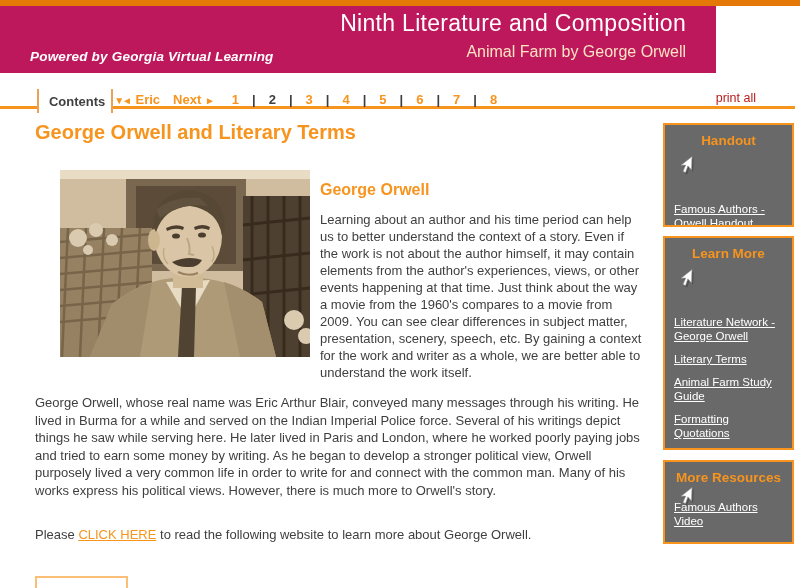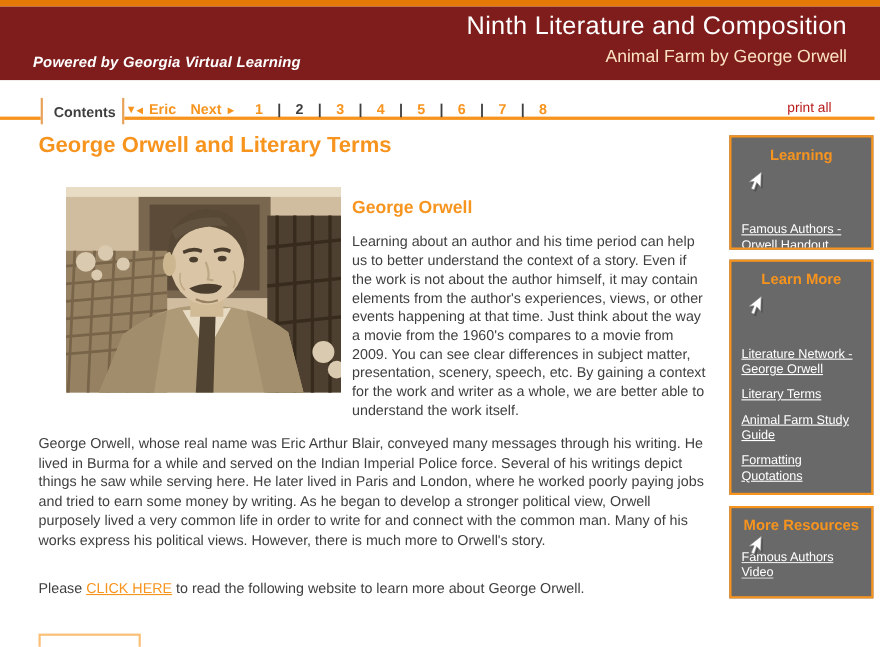--- a/index.html
+++ b/index.html
@@ -2,21 +2,21 @@
 <html><head>
 <meta charset="utf-8">
 <style>
   * { margin:0; padding:0; box-sizing:border-box; }
   html,body { width:800px; height:588px; overflow:hidden; background:#fff;
     font-family:"Liberation Sans", sans-serif; }
   .stage { position:relative; width:800px; height:588px; background:#fff; }
 
   
   .top-strip { position:absolute; left:0; top:0; width:800px; height:6px; background:#E47908; }
-  .header { position:absolute; left:0; top:6px; width:800px; height:67px; background:#7f1d1d; }
+  .header { position:absolute; left:0; top:6px; width:716px; height:67px; background:#be185d; }
   .header-title { position:absolute; right:30px; top:4px; color:#FFFFFF; font-size:23px; letter-spacing:.3px; }
   .header-sub   { position:absolute; right:30px; top:37px; color:#FBE3C2; font-size:16px; }
   .powered      { position:absolute; left:30px; bottom:9px; color:#FFFFFF; font-size:13.5px;
                   font-weight:bold; font-style:italic; letter-spacing:.2px; }
 
   
   .navbar { position:absolute; left:0; top:73px; width:800px; height:37px; background:#fff; z-index:3; }
   .nav-underline { position:absolute; left:0; bottom:1px; right:5px; height:3px; background:#F7941E; }
   .contents-tab { position:absolute; left:37px; top:16px; width:76px; height:24px; background:#fff;
      border-left:2px solid #E8A25A; border-right:2px solid #E8A25A; z-index:4;
@@ -172,21 +172,21 @@
     <h2 class="section-heading">George Orwell</h2>
     <p class="body-text">Learning about an author and his time period can help us to better understand the context of a story. Even if the work is not about the author himself, it may contain elements from the author's experiences, views, or other events happening at that time. Just think about the way a movie from the 1960's compares to a movie from 2009. You can see clear differences in subject matter, presentation, scenery, speech, etc. By gaining a context for the work and writer as a whole, we are better able to understand the work itself.</p>
   </div>
 
   <p class="bio">George Orwell, whose real name was Eric Arthur Blair, conveyed many messages through his writing. He lived in Burma for a while and served on the Indian Imperial Police force. Several of his writings depict things he saw while serving here. He later lived in Paris and London, where he worked poorly paying jobs and tried to earn some money by writing. As he began to develop a stronger political view, Orwell purposely lived a very common life in order to write for and connect with the common man. Many of his works express his political views. However, there is much more to Orwell's story.</p>
 
   <p class="cta"><span>Please </span><a href="#">CLICK HERE</a><span> to read the following website to learn more about George Orwell.</span></p>
 
   <div class="sidebar">
       <div class="side-box">
-        <div class="side-title">Learning</div>
+        <div class="side-title">Handout</div>
   <span class="arrow-icon">
     <svg width="24" height="24" viewBox="0 0 24 24">
       <path d="M18 3.5 L17.6 17 L13.9 12.9 L11.6 19.6 L9 18.4 L11.6 12 L7 12.3 Z" transform="translate(1.6,1.8)" fill="#3c3c3c" opacity="0.55"></path>
       <path d="M18 3.5 L17.6 17 L13.9 12.9 L11.6 19.6 L9 18.4 L11.6 12 L7 12.3 Z" fill="#ffffff" stroke="#8a8a8a" stroke-width="0.6"></path>
     </svg>
   </span>
 <div class="links">
           <a href="#">Famous Authors - Orwell Handout</a>
         </div>
       </div>

